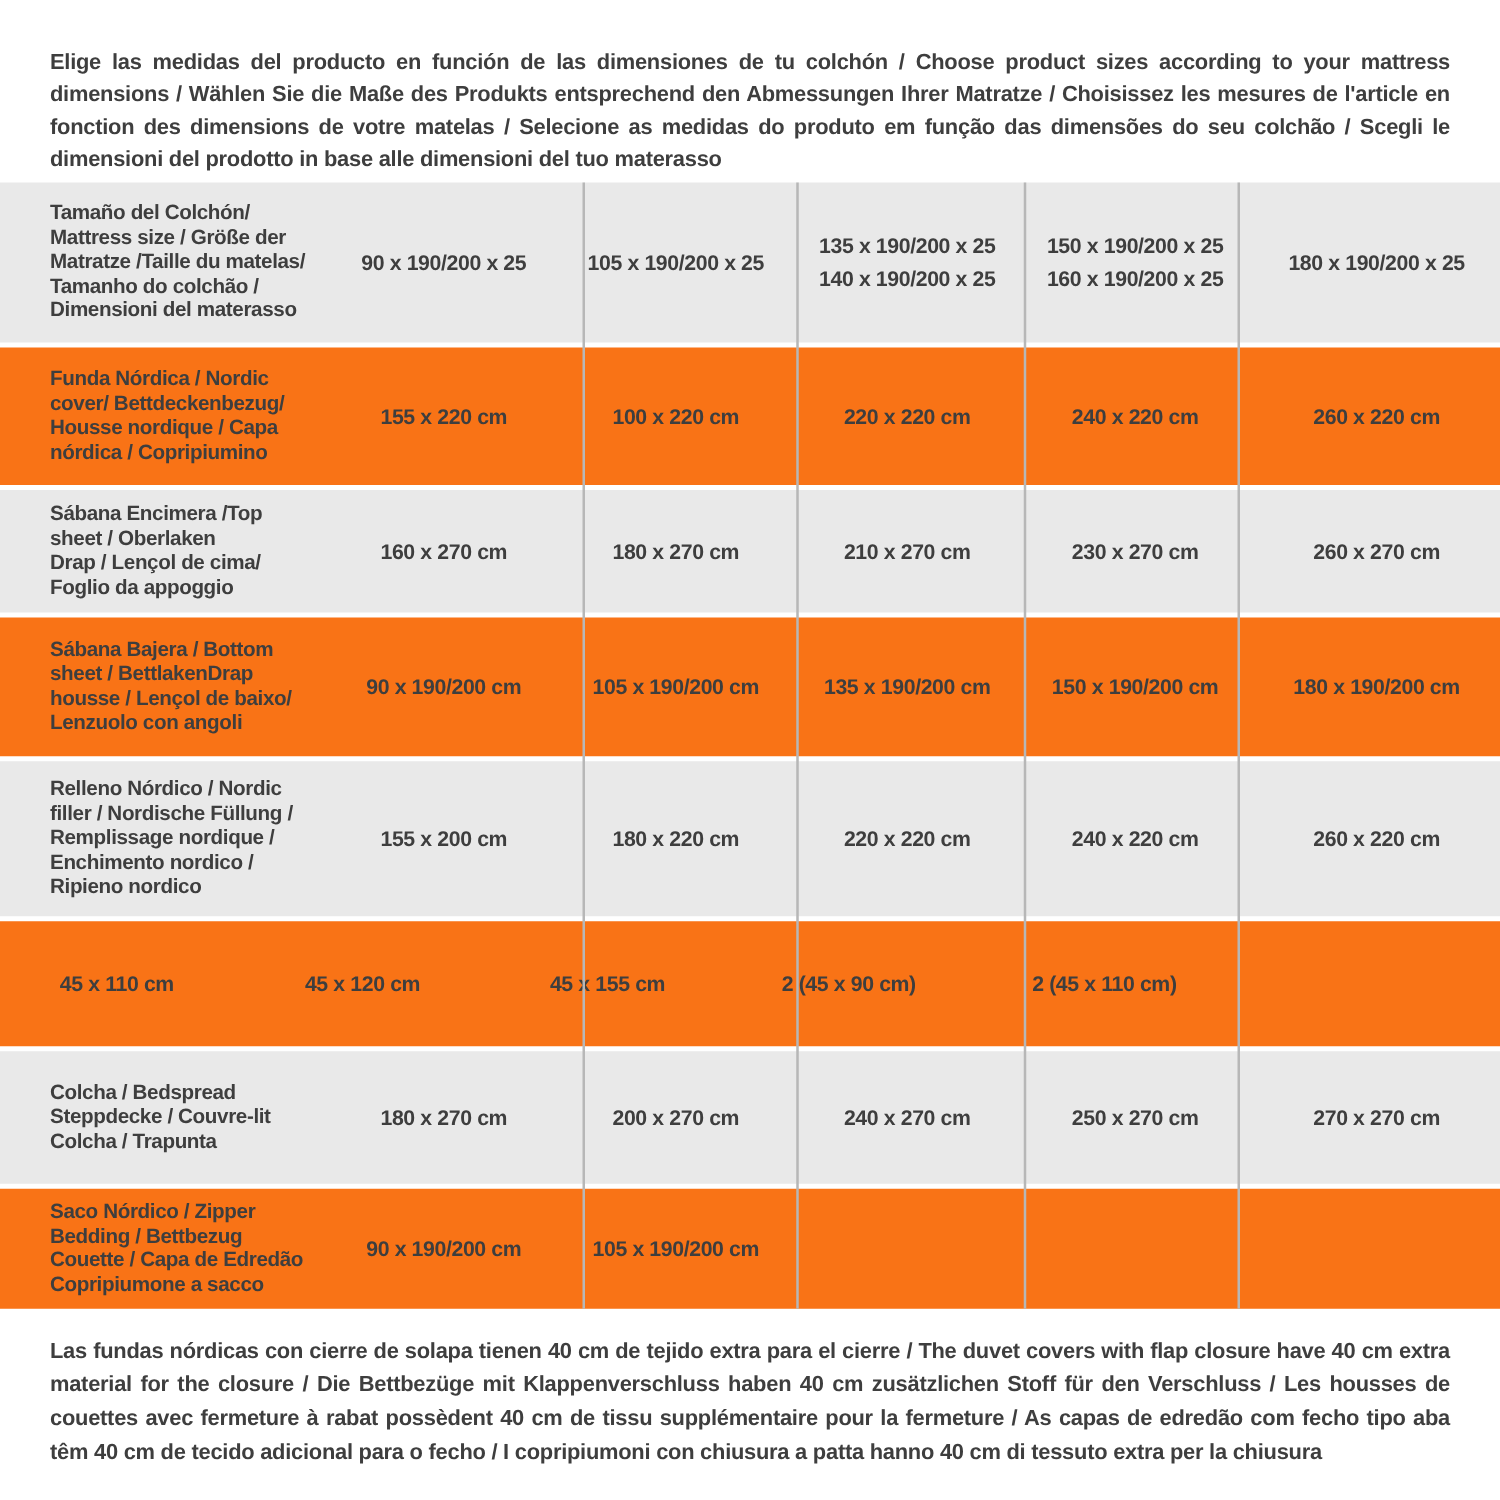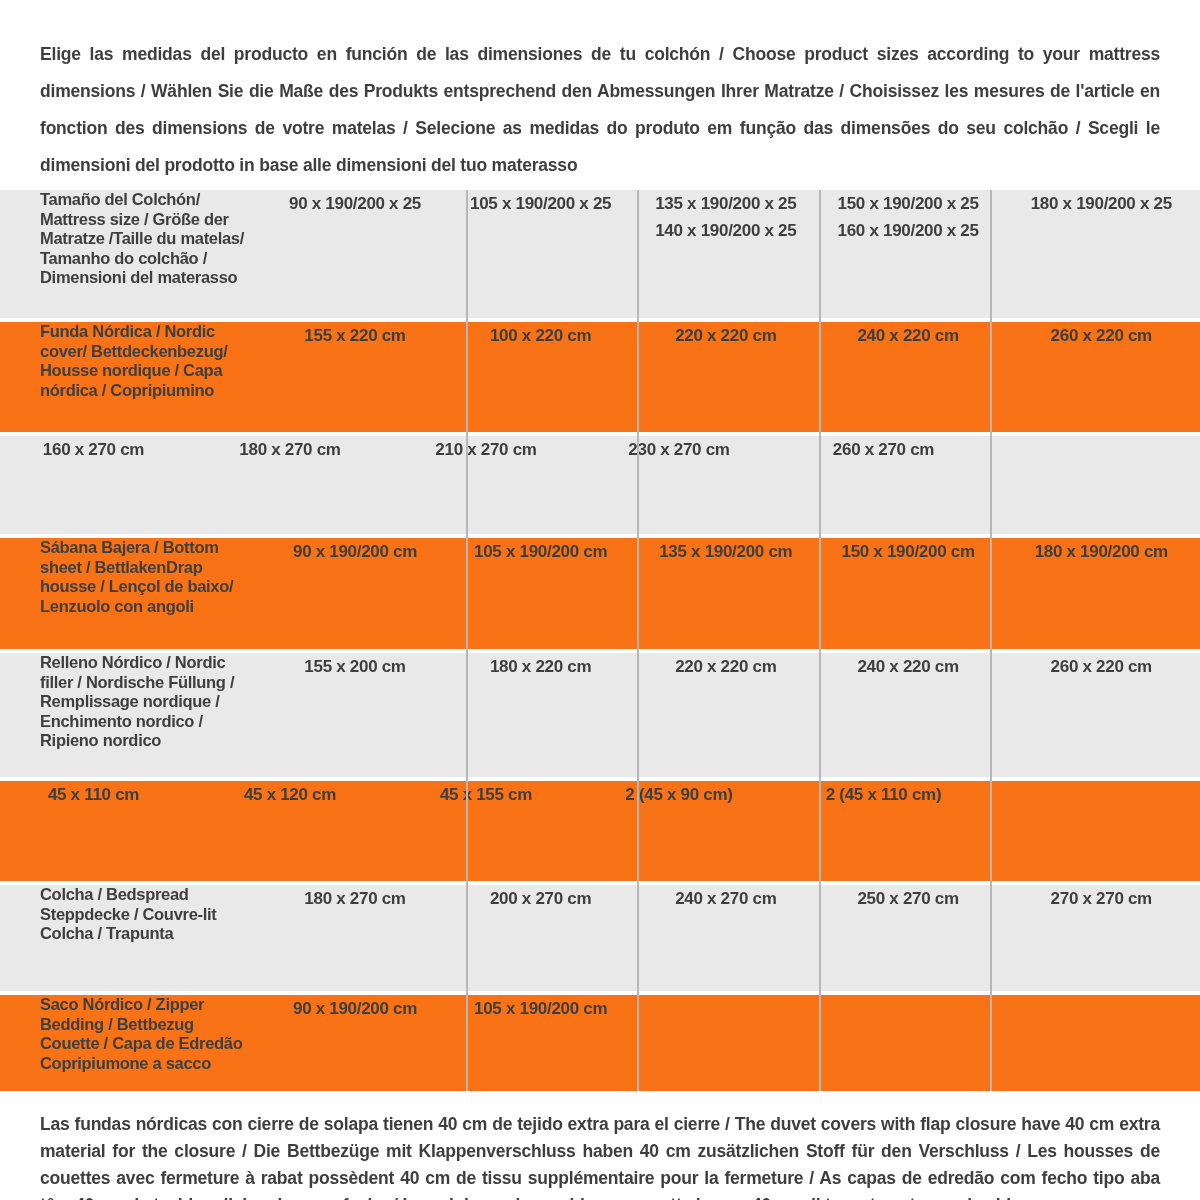--- a/index.html
+++ b/index.html
@@ -8,36 +8,37 @@
     background:#ffffff;
     font-family:"Liberation Sans",sans-serif;
     font-weight:bold;
     color:#3e3e3e;
     -webkit-font-smoothing:antialiased;
   }
   .intro{
     margin:0;
     padding:36px 40px 0 40px;
     font-size:17.5px;
-    line-height:37px;
+    line-height:26px;
     text-align:justify;
     letter-spacing:-0.2px;
   }
   .table{
     position:relative;
     margin-top:6px;
     width:1200px;
   }
   .divider{
     position:absolute;top:0;bottom:0;width:2px;
     background:#b7b7b7;z-index:2;
   }
   .d1{left:466px}.d2{left:637px}.d3{left:819px}.d4{left:990px}
   .row{
     display:flex;
+    align-items:center;
     margin-bottom:4px;
   }
   .row:last-child{margin-bottom:0;}
   .row.gray{background:#e9e9e9;}
   .row.white{background:#f97316;}
   .r0{min-height:128px}
   .r1{min-height:110px}
   .r2{min-height:98px}
   .r3{min-height:111px}
   .r4{min-height:124px}
@@ -108,20 +109,24 @@
 Housse nordique  / Capa
 nórdica / Copripiumino</div>
       <div class="cell v v1">155 x 220 cm</div>
       <div class="cell v v2">100 x 220 cm</div>
       <div class="cell v v3">220 x 220 cm</div>
       <div class="cell v v4">240 x 220 cm</div>
       <div class="cell v v5">260 x 220 cm</div>
     </div>
 
     <div class="row gray r2">
+      <div class="cell label">Sábana Encimera /Top
+sheet / Oberlaken
+Drap / Lençol de cima/
+Foglio da appoggio</div>
       <div class="cell v v1">160 x 270 cm</div>
       <div class="cell v v2">180 x 270 cm</div>
       <div class="cell v v3">210 x 270 cm</div>
       <div class="cell v v4">230 x 270 cm</div>
       <div class="cell v v5">260 x 270 cm</div>
     </div>
 
     <div class="row white r3">
       <div class="cell label">Sábana Bajera / Bottom
 sheet / BettlakenDrap

